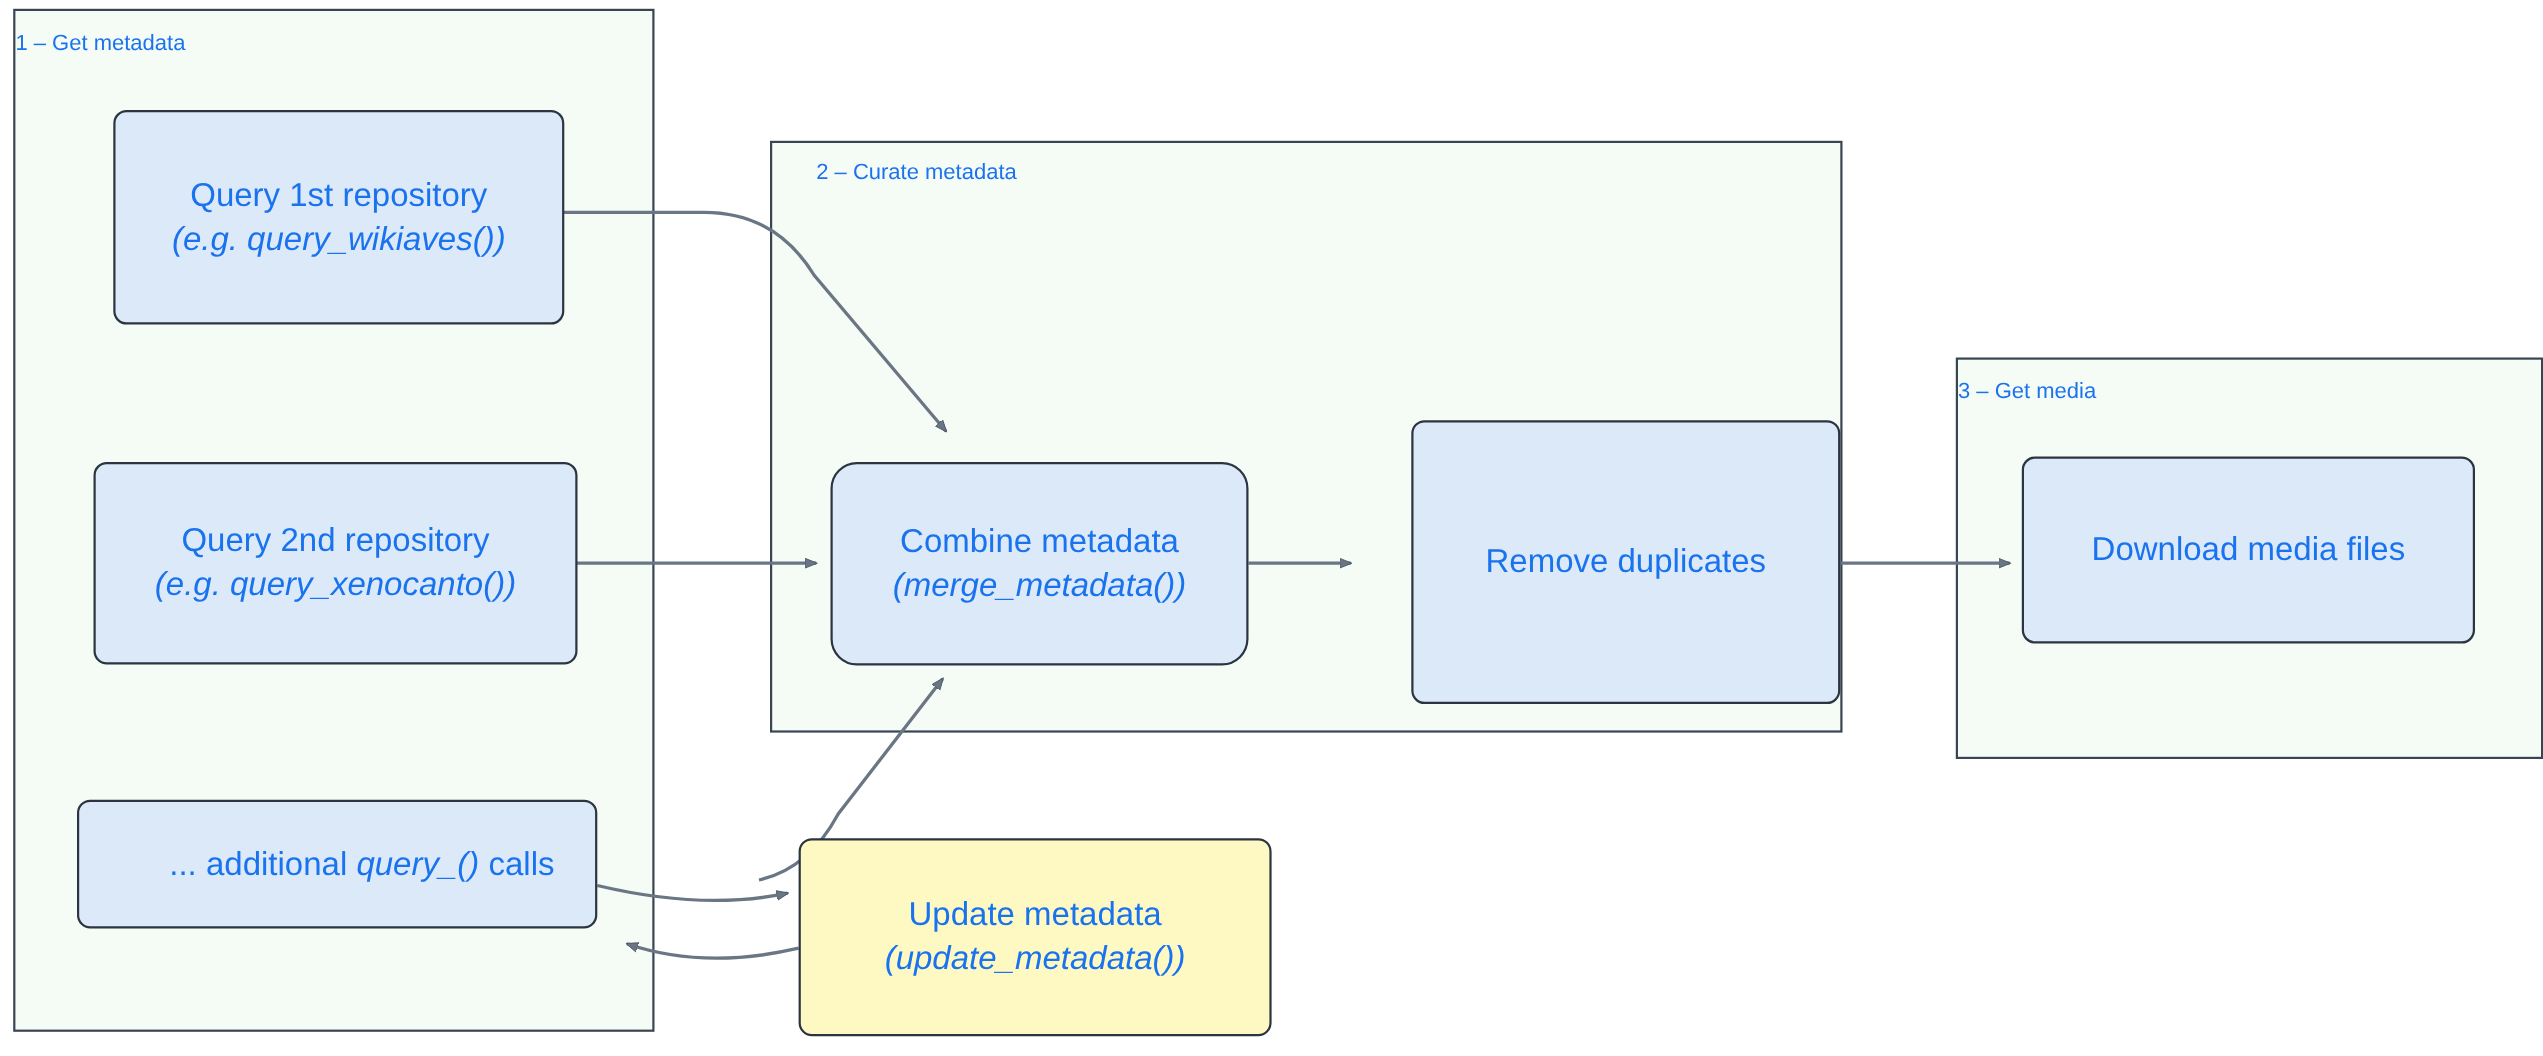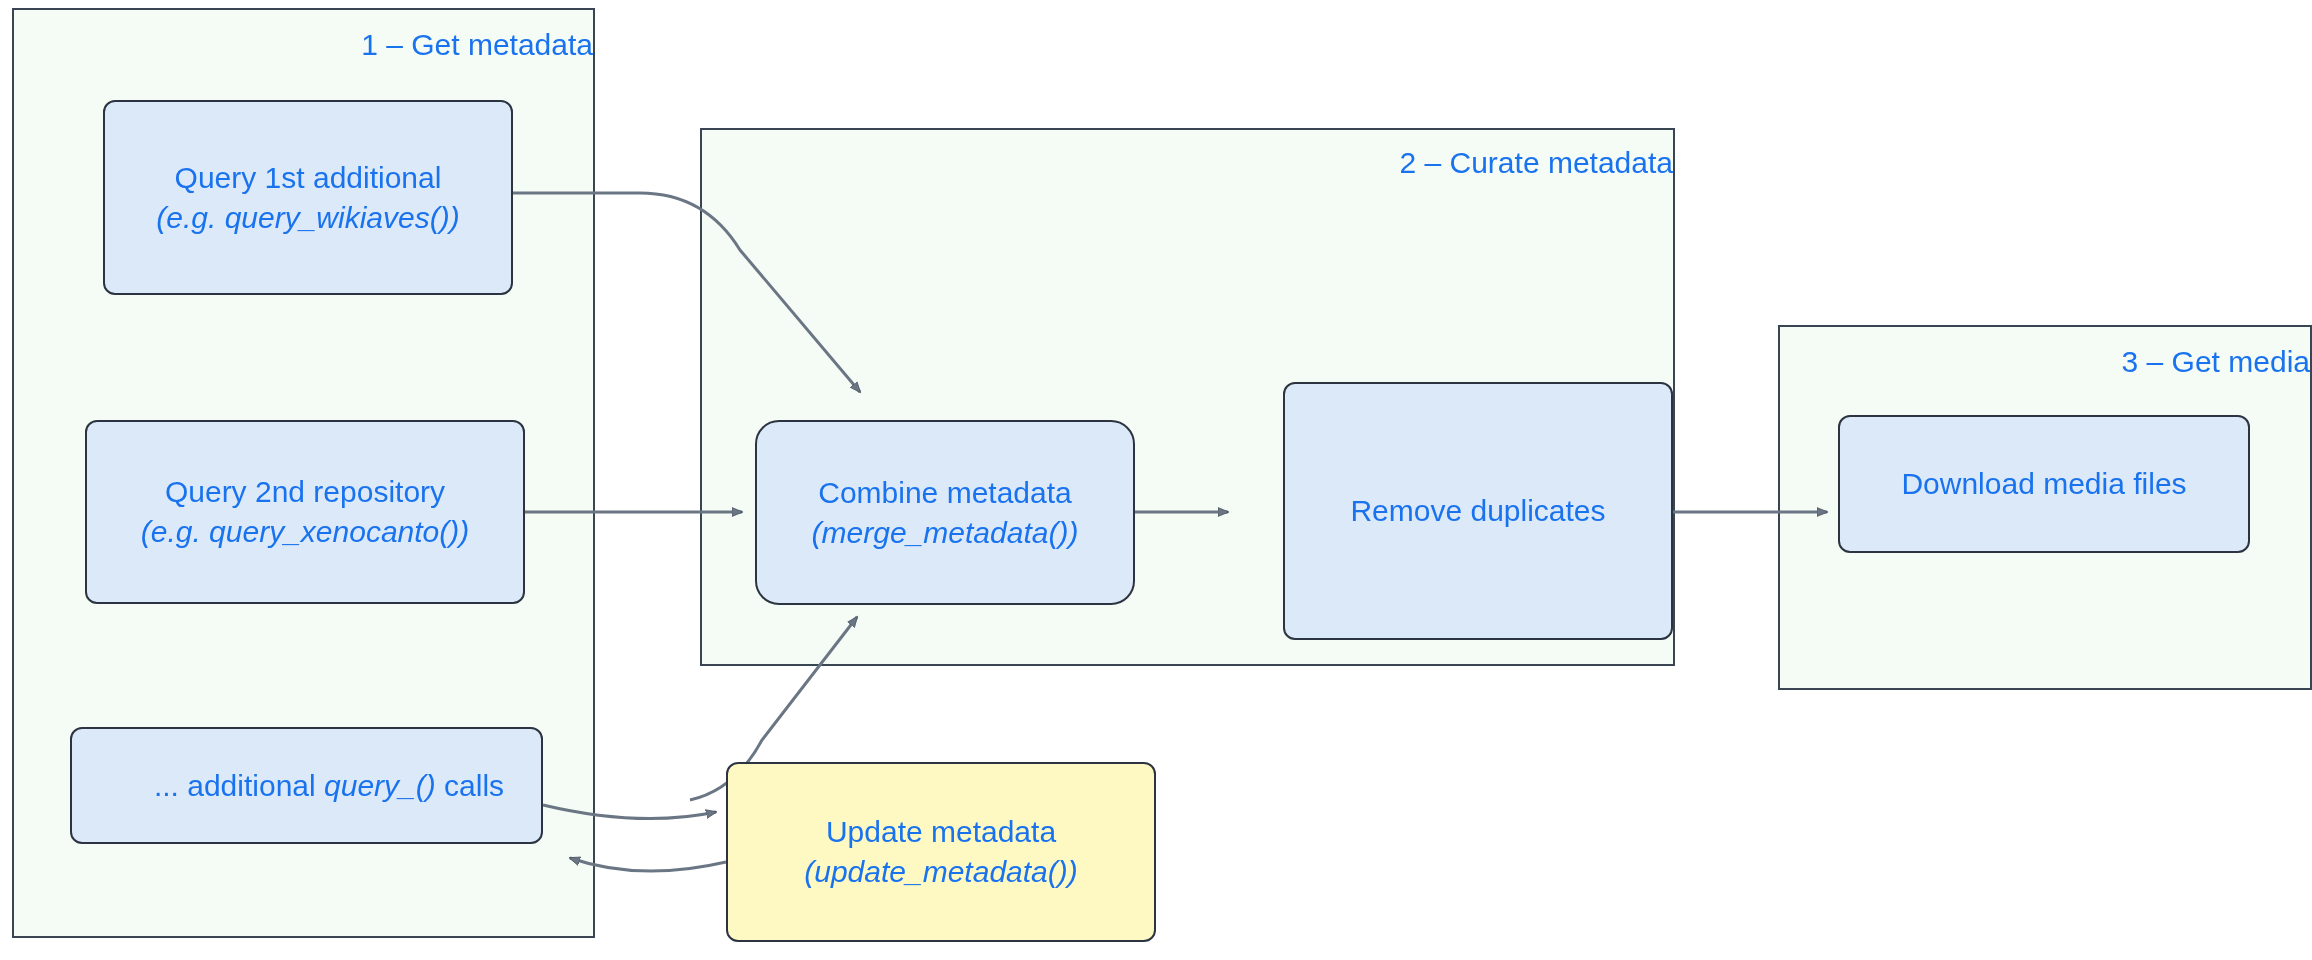--- a/index.html
+++ b/index.html
@@ -18,26 +18,25 @@
   .group {
     position: absolute;
     background: #f5fbf5;
     border: 2px solid #3a4553;
     box-sizing: border-box;
   }
   .group-title {
     position: absolute;
     left: 0;
     right: 0;
-    text-align: right;
+    text-align: left;
     color: #1a73ee;
-    font-size: 30px;
+    font-size: 20px;
     line-height: 1.15;
     white-space: nowrap;
-    padding-left: 40px;
   }
   .node {
     position: absolute;
     box-sizing: border-box;
     border: 2.5px solid #2b3440;
     border-radius: 12px;
     display: flex;
     flex-direction: column;
     align-items: center;
     justify-content: center;
@@ -95,21 +94,21 @@
     <path d="M726,862 Q640,882 570,858" fill="none" stroke="#6b7685" stroke-width="3" marker-end="url(#ah)"></path>
 
     <path d="M690,800 Q735,790 762,740 L857,617" fill="none" stroke="#6b7685" stroke-width="3" marker-end="url(#ah)"></path>
 
     <path d="M1135,512 L1228,512" fill="none" stroke="#6b7685" stroke-width="3" marker-end="url(#ah)"></path>
 
     <path d="M1630,512 L1827,512" fill="none" stroke="#6b7685" stroke-width="3" marker-end="url(#ah)"></path>
   </svg>
 
   <div class="node blue" style="left:103px; top:100px; width:410px; height:195px;">
-    <div class="l1">Query 1st additional</div>
+    <div class="l1">Query 1st repository</div>
     <div class="l2">(e.g. query_wikiaves())</div>
   </div>
 
   <div class="node blue" style="left:85px; top:420px; width:440px; height:184px;">
     <div class="l1">Query 2nd repository</div>
     <div class="l2">(e.g. query_xenocanto())</div>
   </div>
 
   <div class="node blue" style="left:70px; top:727px; width:473px; height:117px;">
     <div class="mix"><span>... additional </span><i>query_()</i><span> calls</span></div>
@@ -117,21 +116,21 @@
 
   <div class="node blue" style="left:755px; top:420px; width:380px; height:185px;border-radius:24px;">
     <div class="l1">Combine metadata</div>
     <div class="l2">(merge_metadata())</div>
   </div>
 
   <div class="node blue" style="left:1238px; top:382px; width:390px; height:258px;margin-left:45px;">
     <div class="l1">Remove duplicates</div>
   </div>
 
-  <div class="node blue" style="left:1838px; top:415px; width:412px; height:138px;">
+  <div class="node blue" style="left:1838px; top:415px; width:412px; height:170px;">
     <div class="l1">Download media files</div>
   </div>
 
   <div class="node pale" style="left:726px; top:762px; width:430px; height:180px;">
     <div class="l1">Update metadata</div>
     <div class="l2">(update_metadata())</div>
   </div>
 
 </div>
 

